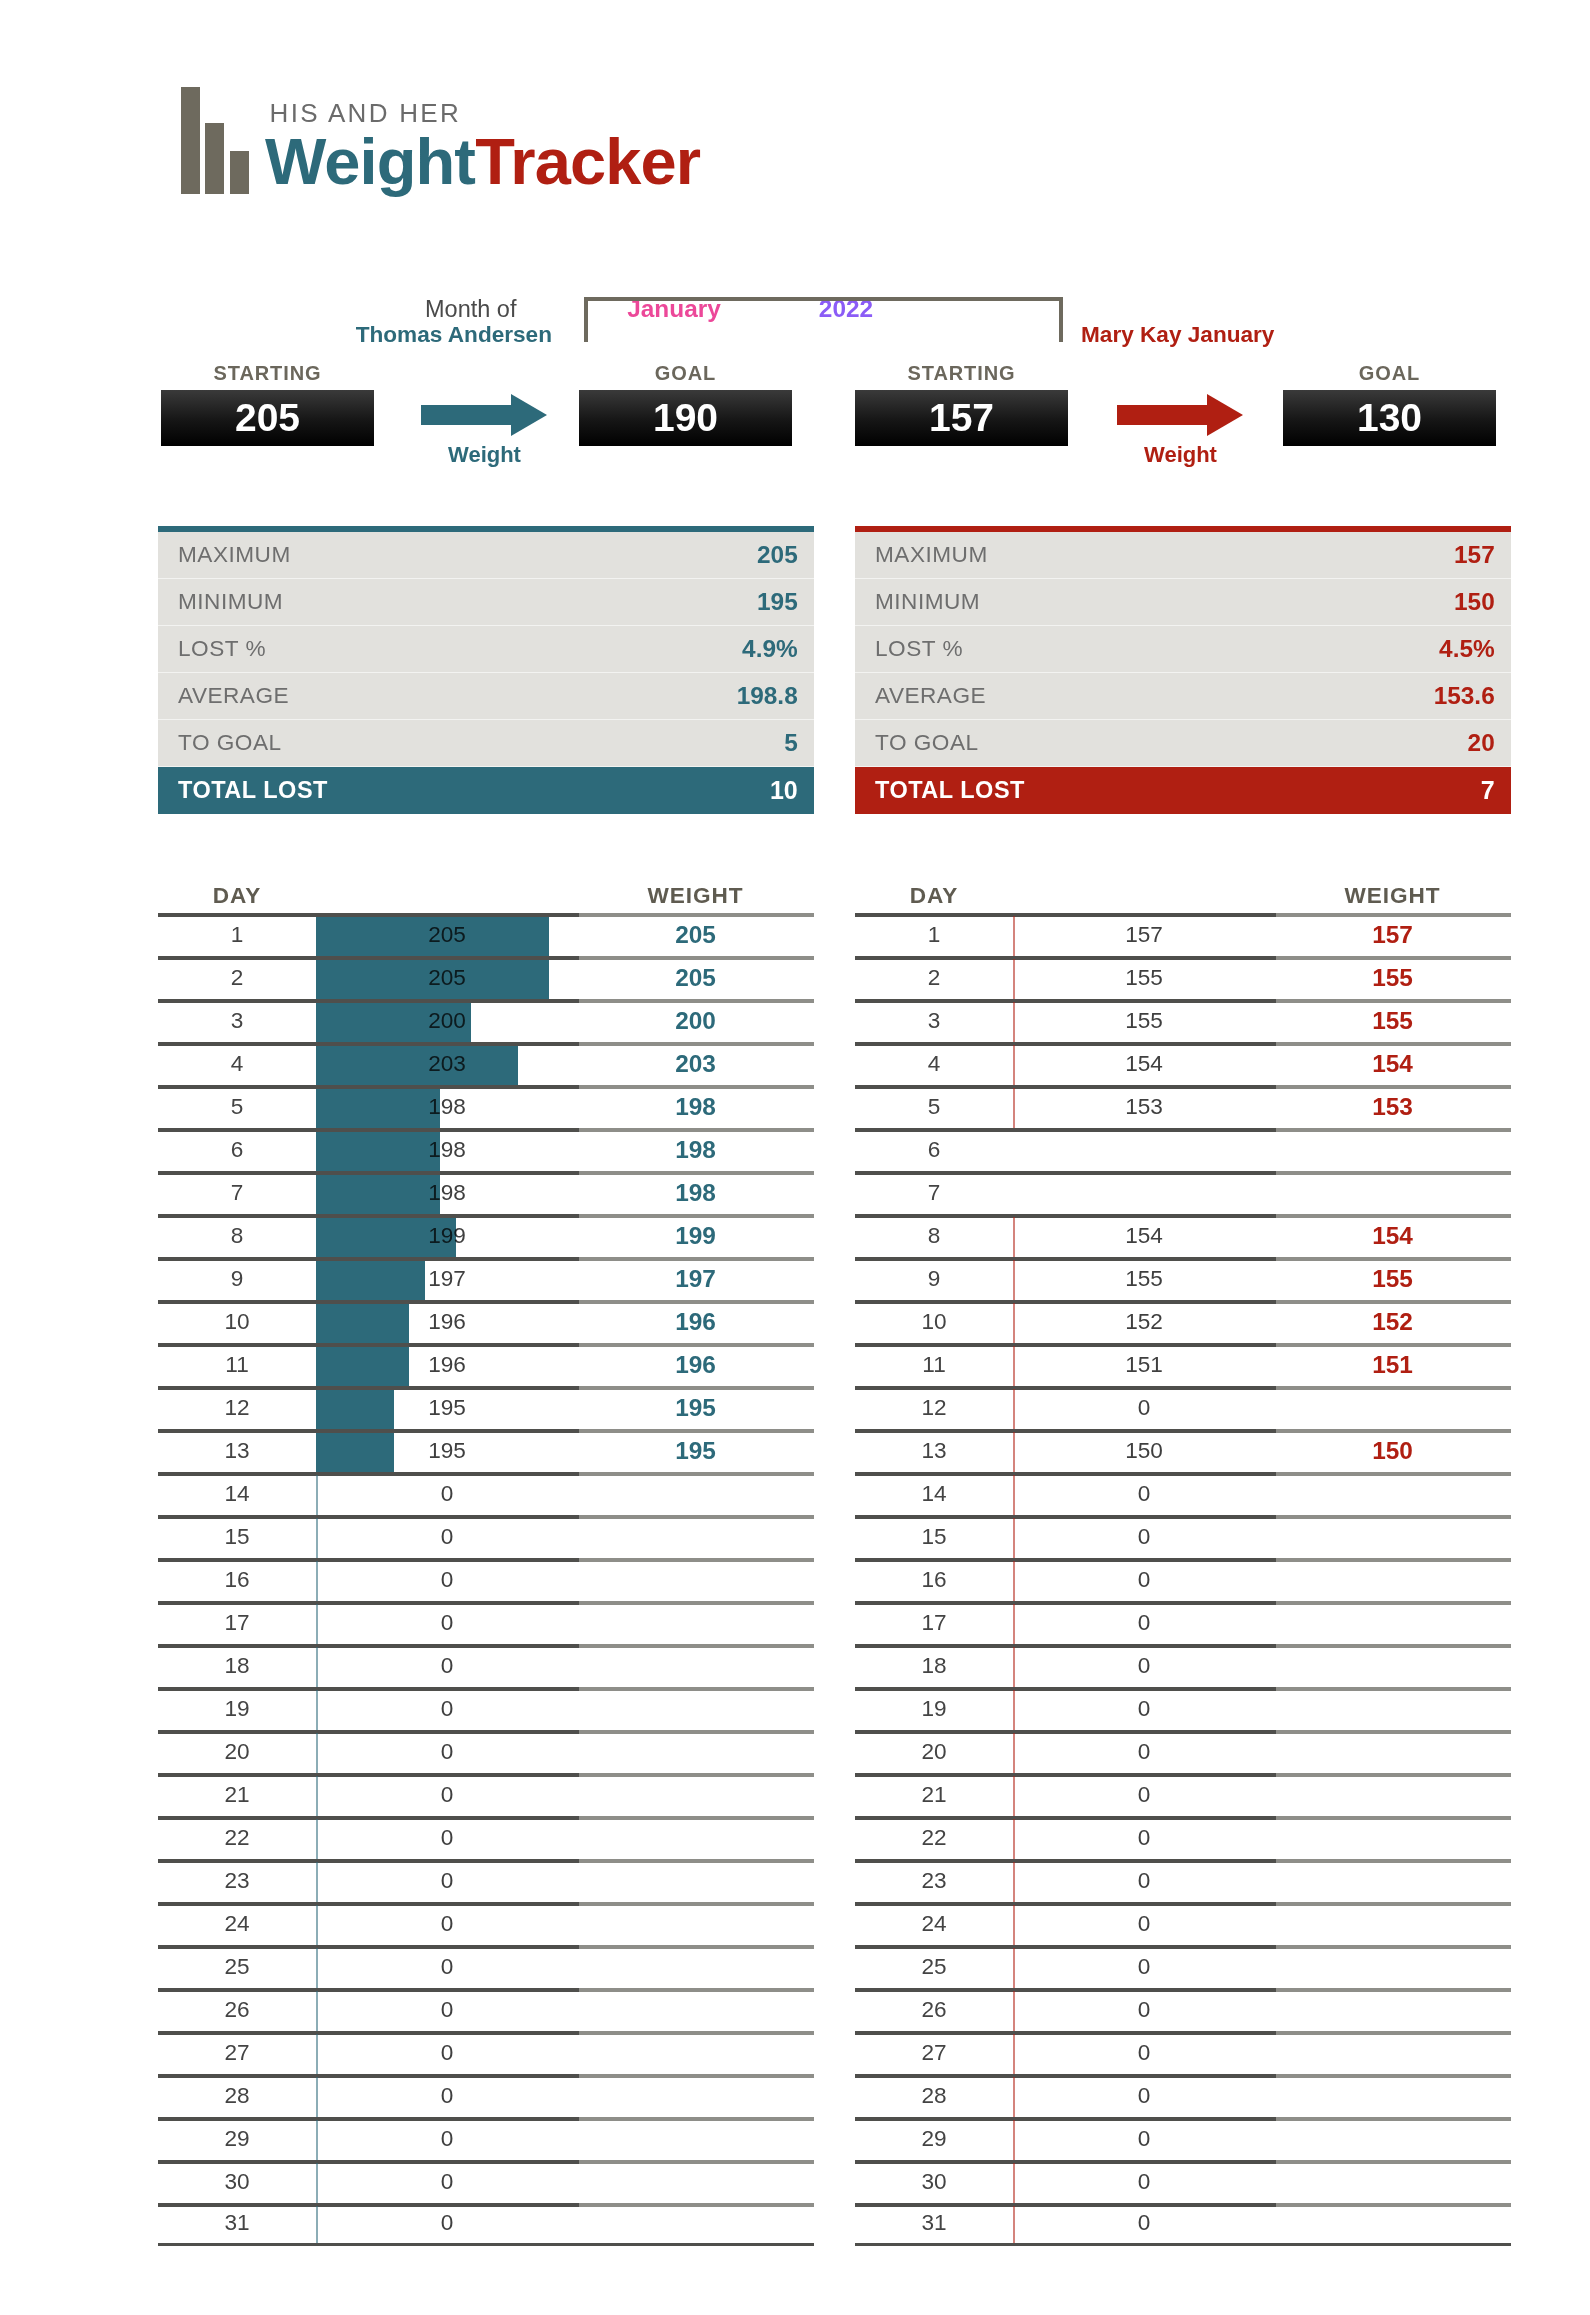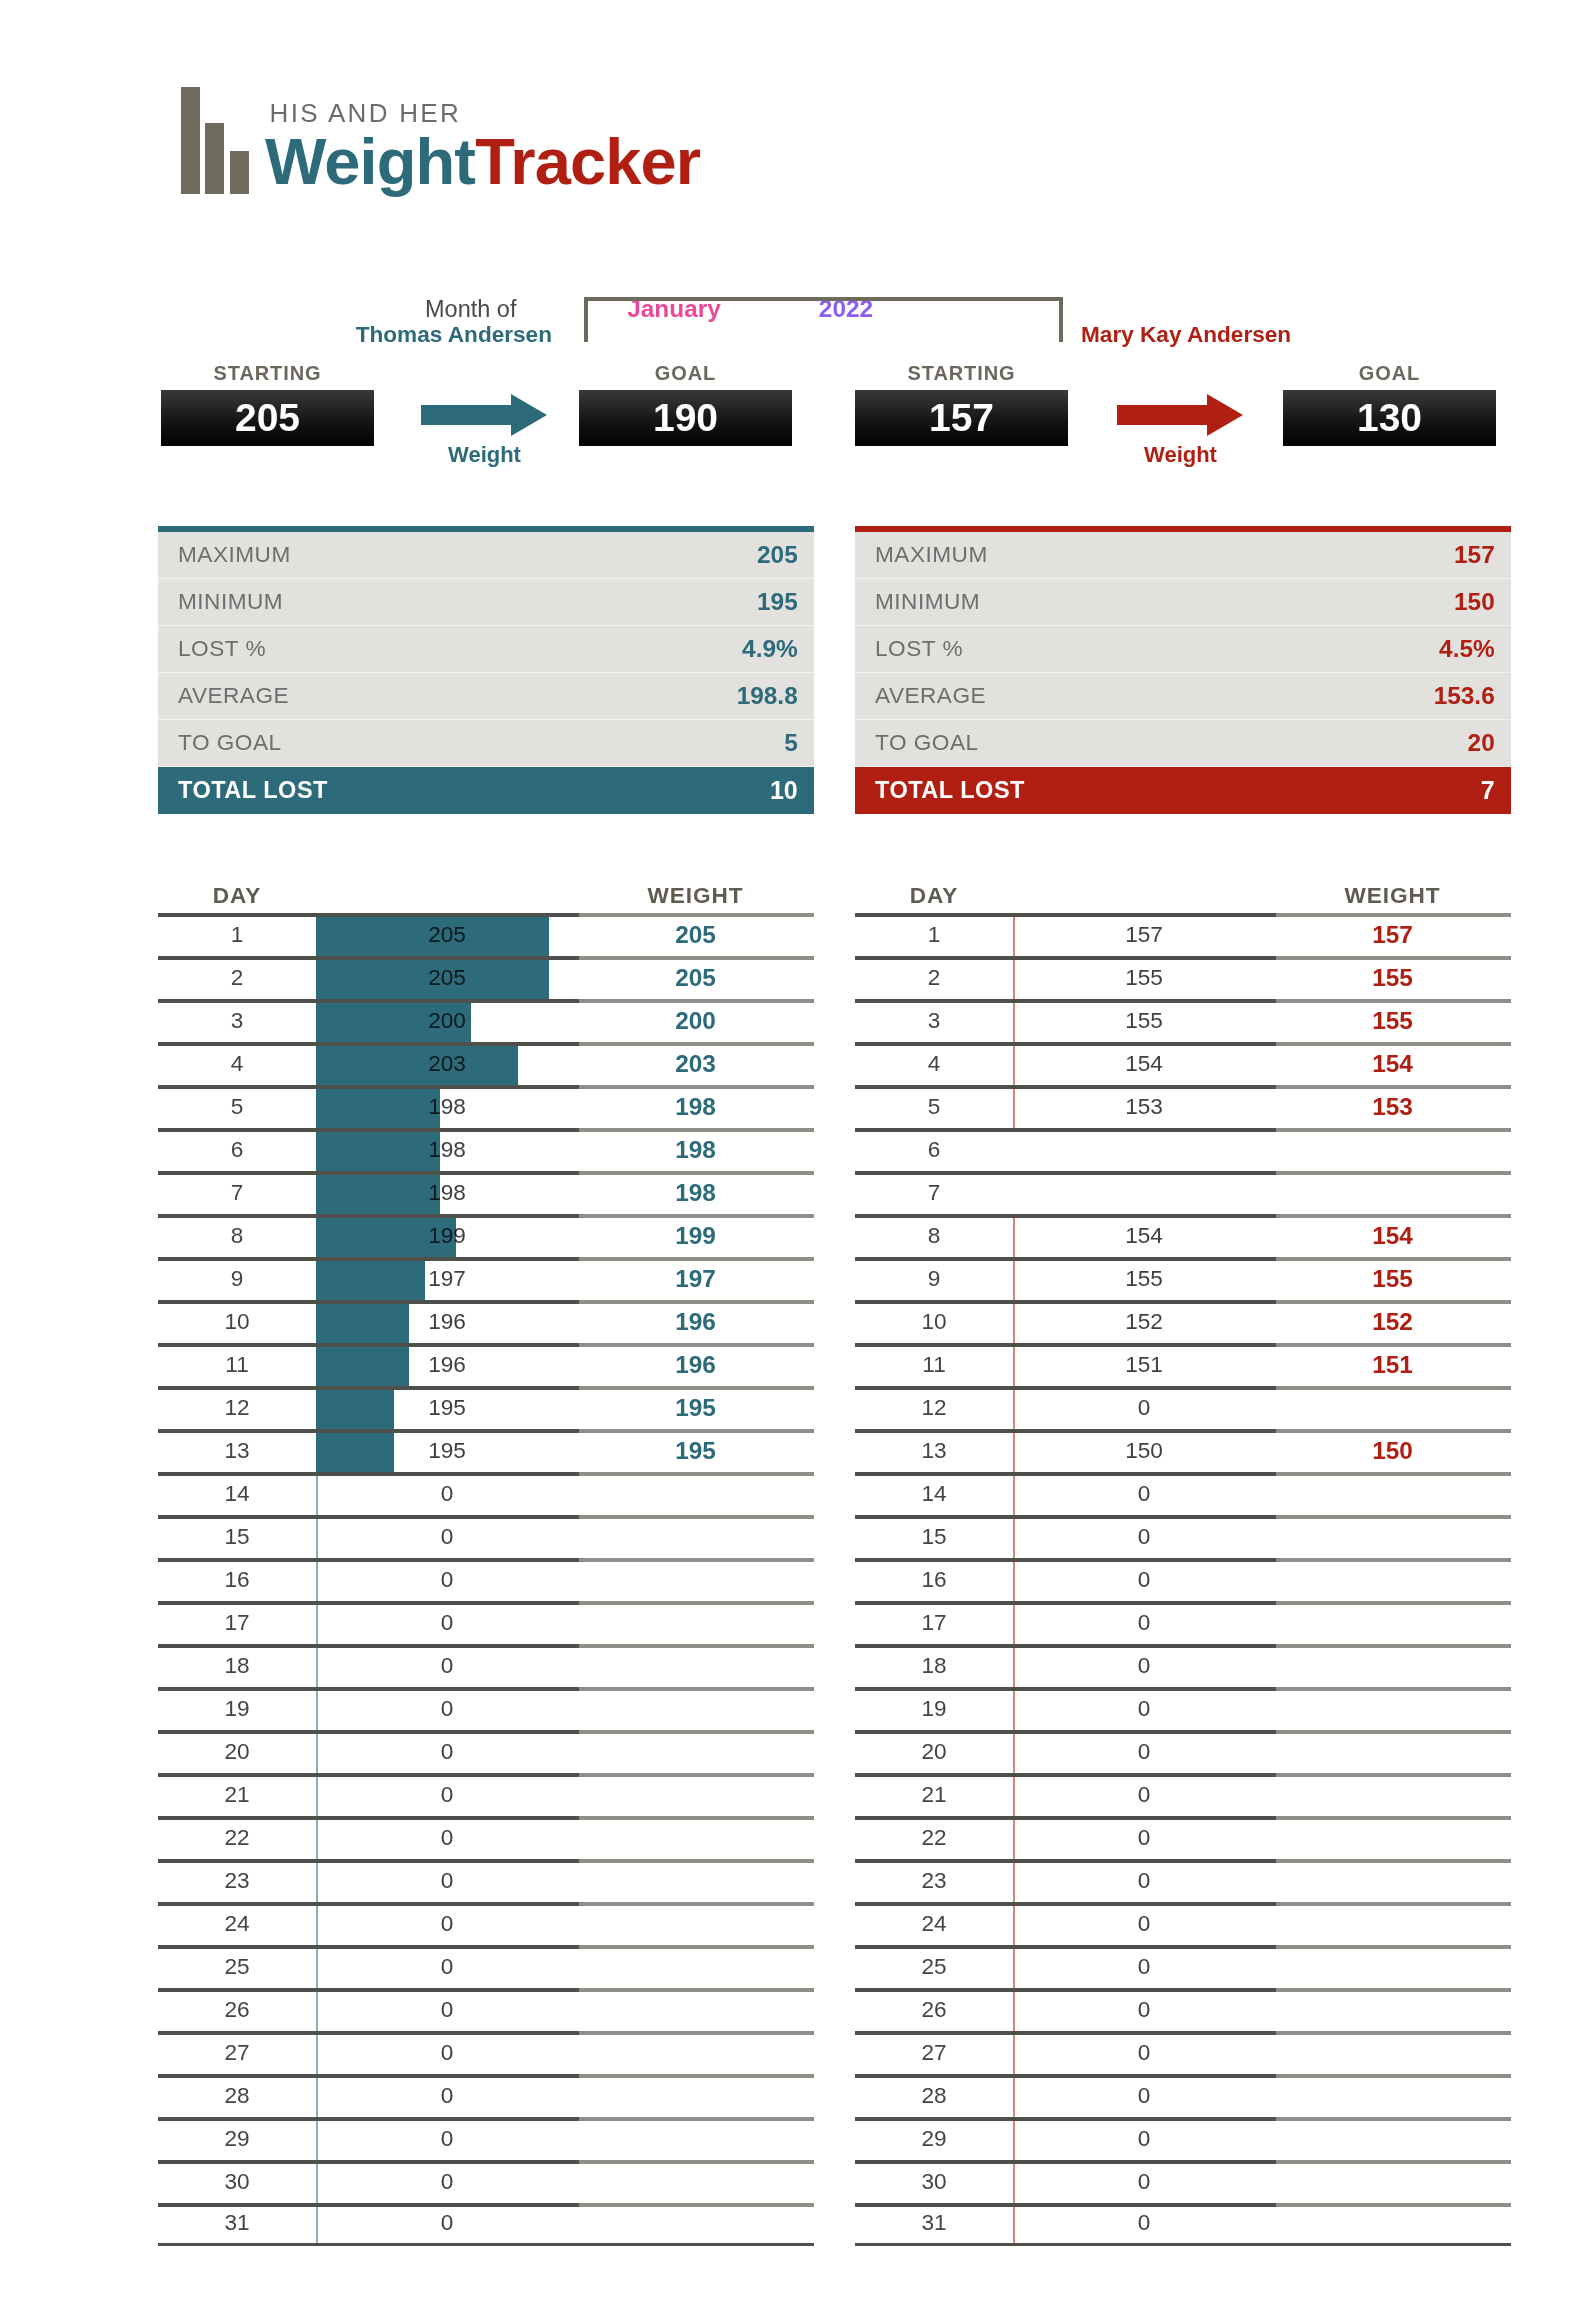--- a/index.html
+++ b/index.html
@@ -348,21 +348,21 @@
 </div>
 
 <div class="monthrow">
   <div class="month-of">Month of</div>
   <div class="month-val">January</div>
   <div class="year-val">2022</div>
 </div>
 <div class="bracket"></div>
 
 <div class="name-his">Thomas Andersen</div>
-<div class="name-her">Mary Kay Andersen</div>
+<div class="name-her">Mary Kay January</div>
 
 <div class="sg" id="sg-his-start">
   <div class="sg-label">STARTING</div>
   <div class="sg-box">205</div>
 </div>
 
 <div class="arrow-wrap" id="arrow-his">
   <div class="arrow arrow-his">
     <div class="shaft"></div>
       <div class="head"></div>

